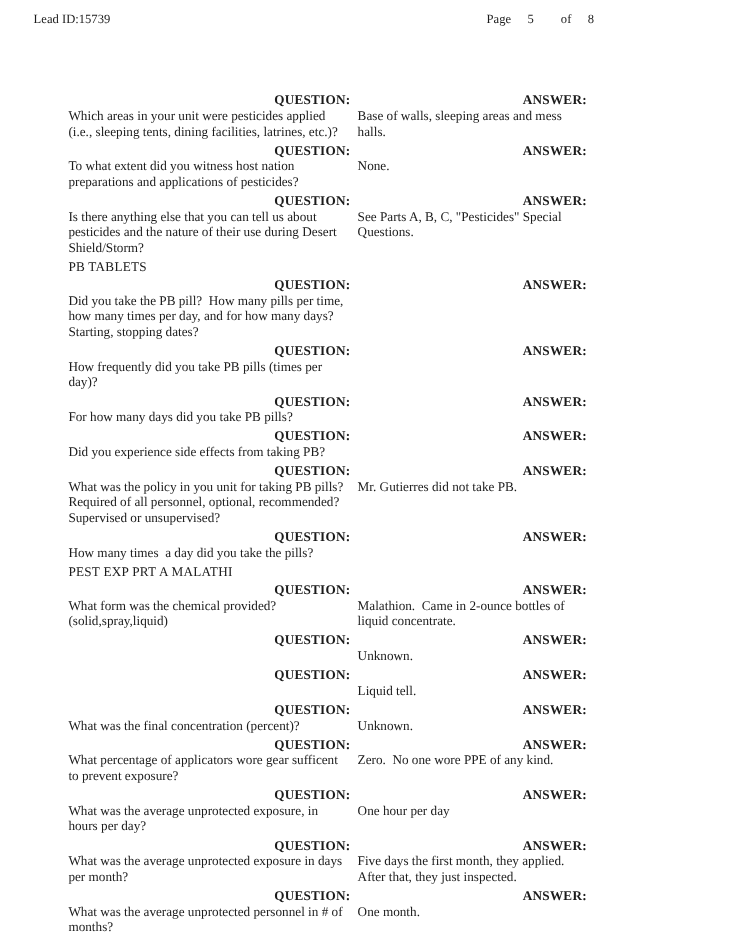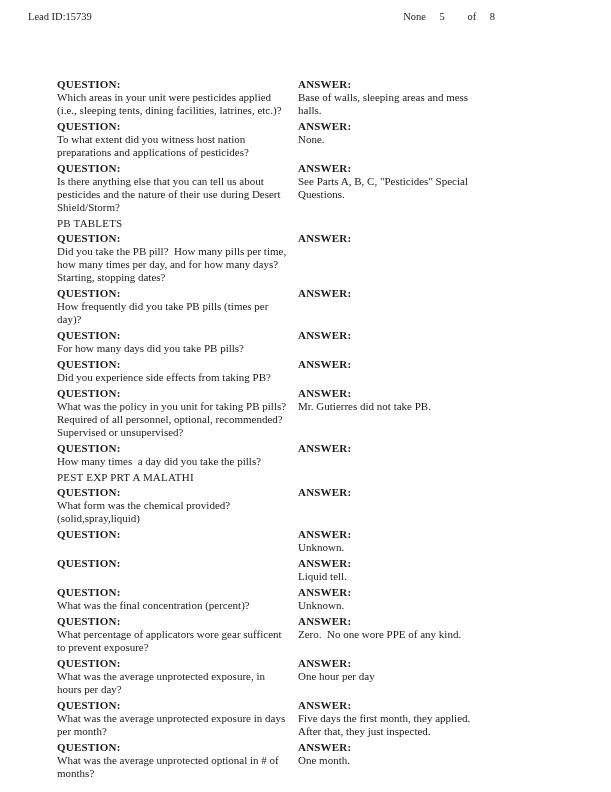--- a/index.html
+++ b/index.html
@@ -12,33 +12,33 @@
     display:flex;justify-content:space-between;align-items:baseline;
     padding:11px 44px 0 28px;font-size:10.5px;line-height:12px;
   }
   .pageinfo span{display:inline-block;}
   .pageinfo .gap-lg{margin-left:11px;}
   .pageinfo .gap-sm{margin-left:20px;}
   main{margin:55px 0 0 57px;padding-right:14px;}
   .row{display:grid;grid-template-columns:241px 1fr;margin-bottom:3px;}
   .qcell{padding-right:6px;}
   .acell{padding-right:36px;}
-  .lbl{font-weight:700;font-size:11px;line-height:13px;letter-spacing:.2px;}
+  .lbl{font-weight:700;font-size:11px;line-height:13px;letter-spacing:.2px;text-align:right;}
   .q-text,.a-text{font-size:11px;line-height:13px;white-space:pre-wrap;}
   .sec-heading{font-weight:400;font-size:11px;line-height:13px;margin:1px 0 2px;letter-spacing:.2px;}
 </style>
 </head>
 <body>
 
 <div class="page">
 
   <div class="header">
     <span>Lead ID:15739</span>
     <span class="pageinfo">
-      <span>None</span>
+      <span>Page</span>
       <span class="gap-lg">5</span>
       <span class="gap-sm">of</span>
       <span class="gap-lg">8</span>
     </span>
   </div>
 
   <main>
   <div class="row">
     <div class="qcell">
       <div class="lbl q-lbl">QUESTION:</div>
@@ -142,20 +142,21 @@
 
   <div class="sec-heading">PEST EXP PRT A MALATHI</div>
 
   <div class="row">
     <div class="qcell">
       <div class="lbl q-lbl">QUESTION:</div>
       <div class="q-text">What form was the chemical provided?(solid,spray,liquid)</div>
     </div>
     <div class="acell">
       <div class="lbl a-lbl">ANSWER:</div>
+      <div class="a-text">Malathion.  Came in 2-ounce bottles of liquid concentrate.</div>
     </div>
   </div>
 
   <div class="row">
     <div class="qcell">
       <div class="lbl q-lbl">QUESTION:</div>
     </div>
     <div class="acell">
       <div class="lbl a-lbl">ANSWER:</div>
       <div class="a-text">Unknown.</div>
@@ -212,21 +213,21 @@
     </div>
     <div class="acell">
       <div class="lbl a-lbl">ANSWER:</div>
       <div class="a-text">Five days the first month, they applied.  After that, they just inspected.</div>
     </div>
   </div>
 
   <div class="row">
     <div class="qcell">
       <div class="lbl q-lbl">QUESTION:</div>
-      <div class="q-text">What was the average unprotected optional in # of months?</div>
+      <div class="q-text">What was the average unprotected personnel in # of months?</div>
     </div>
     <div class="acell">
       <div class="lbl a-lbl">ANSWER:</div>
       <div class="a-text">One month.</div>
     </div>
   </div>
 </main>
 
 </div>
 

